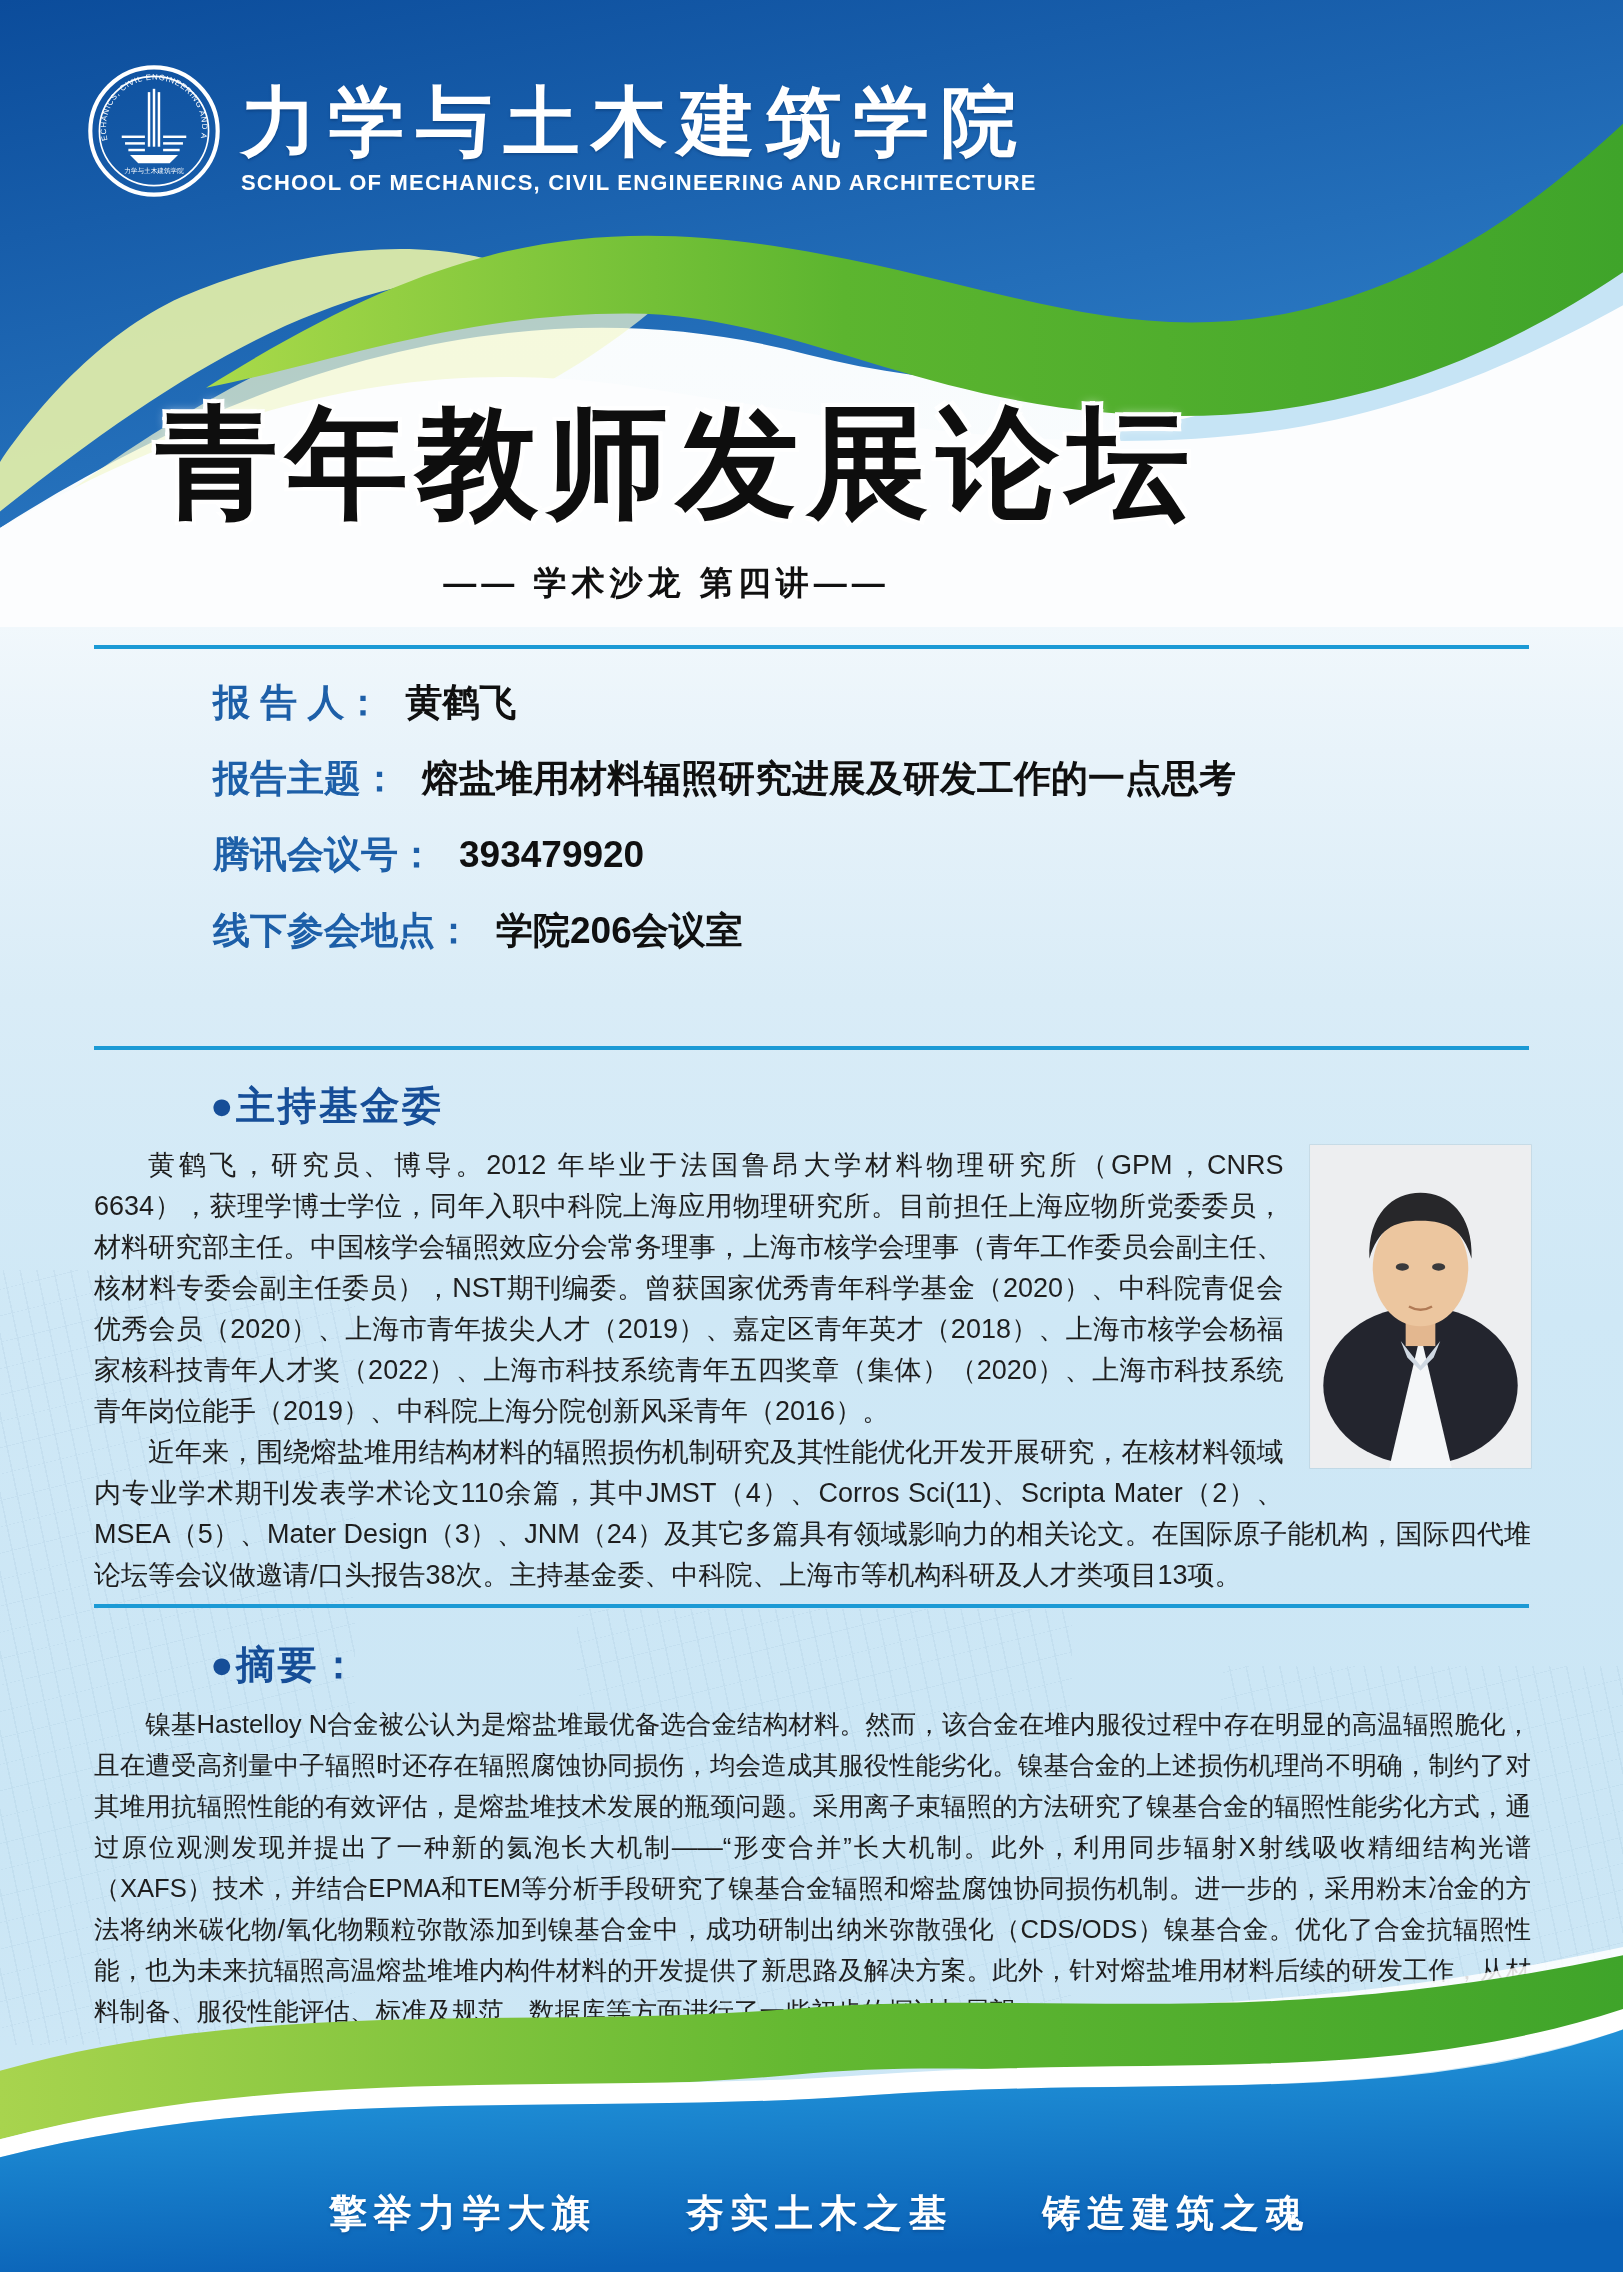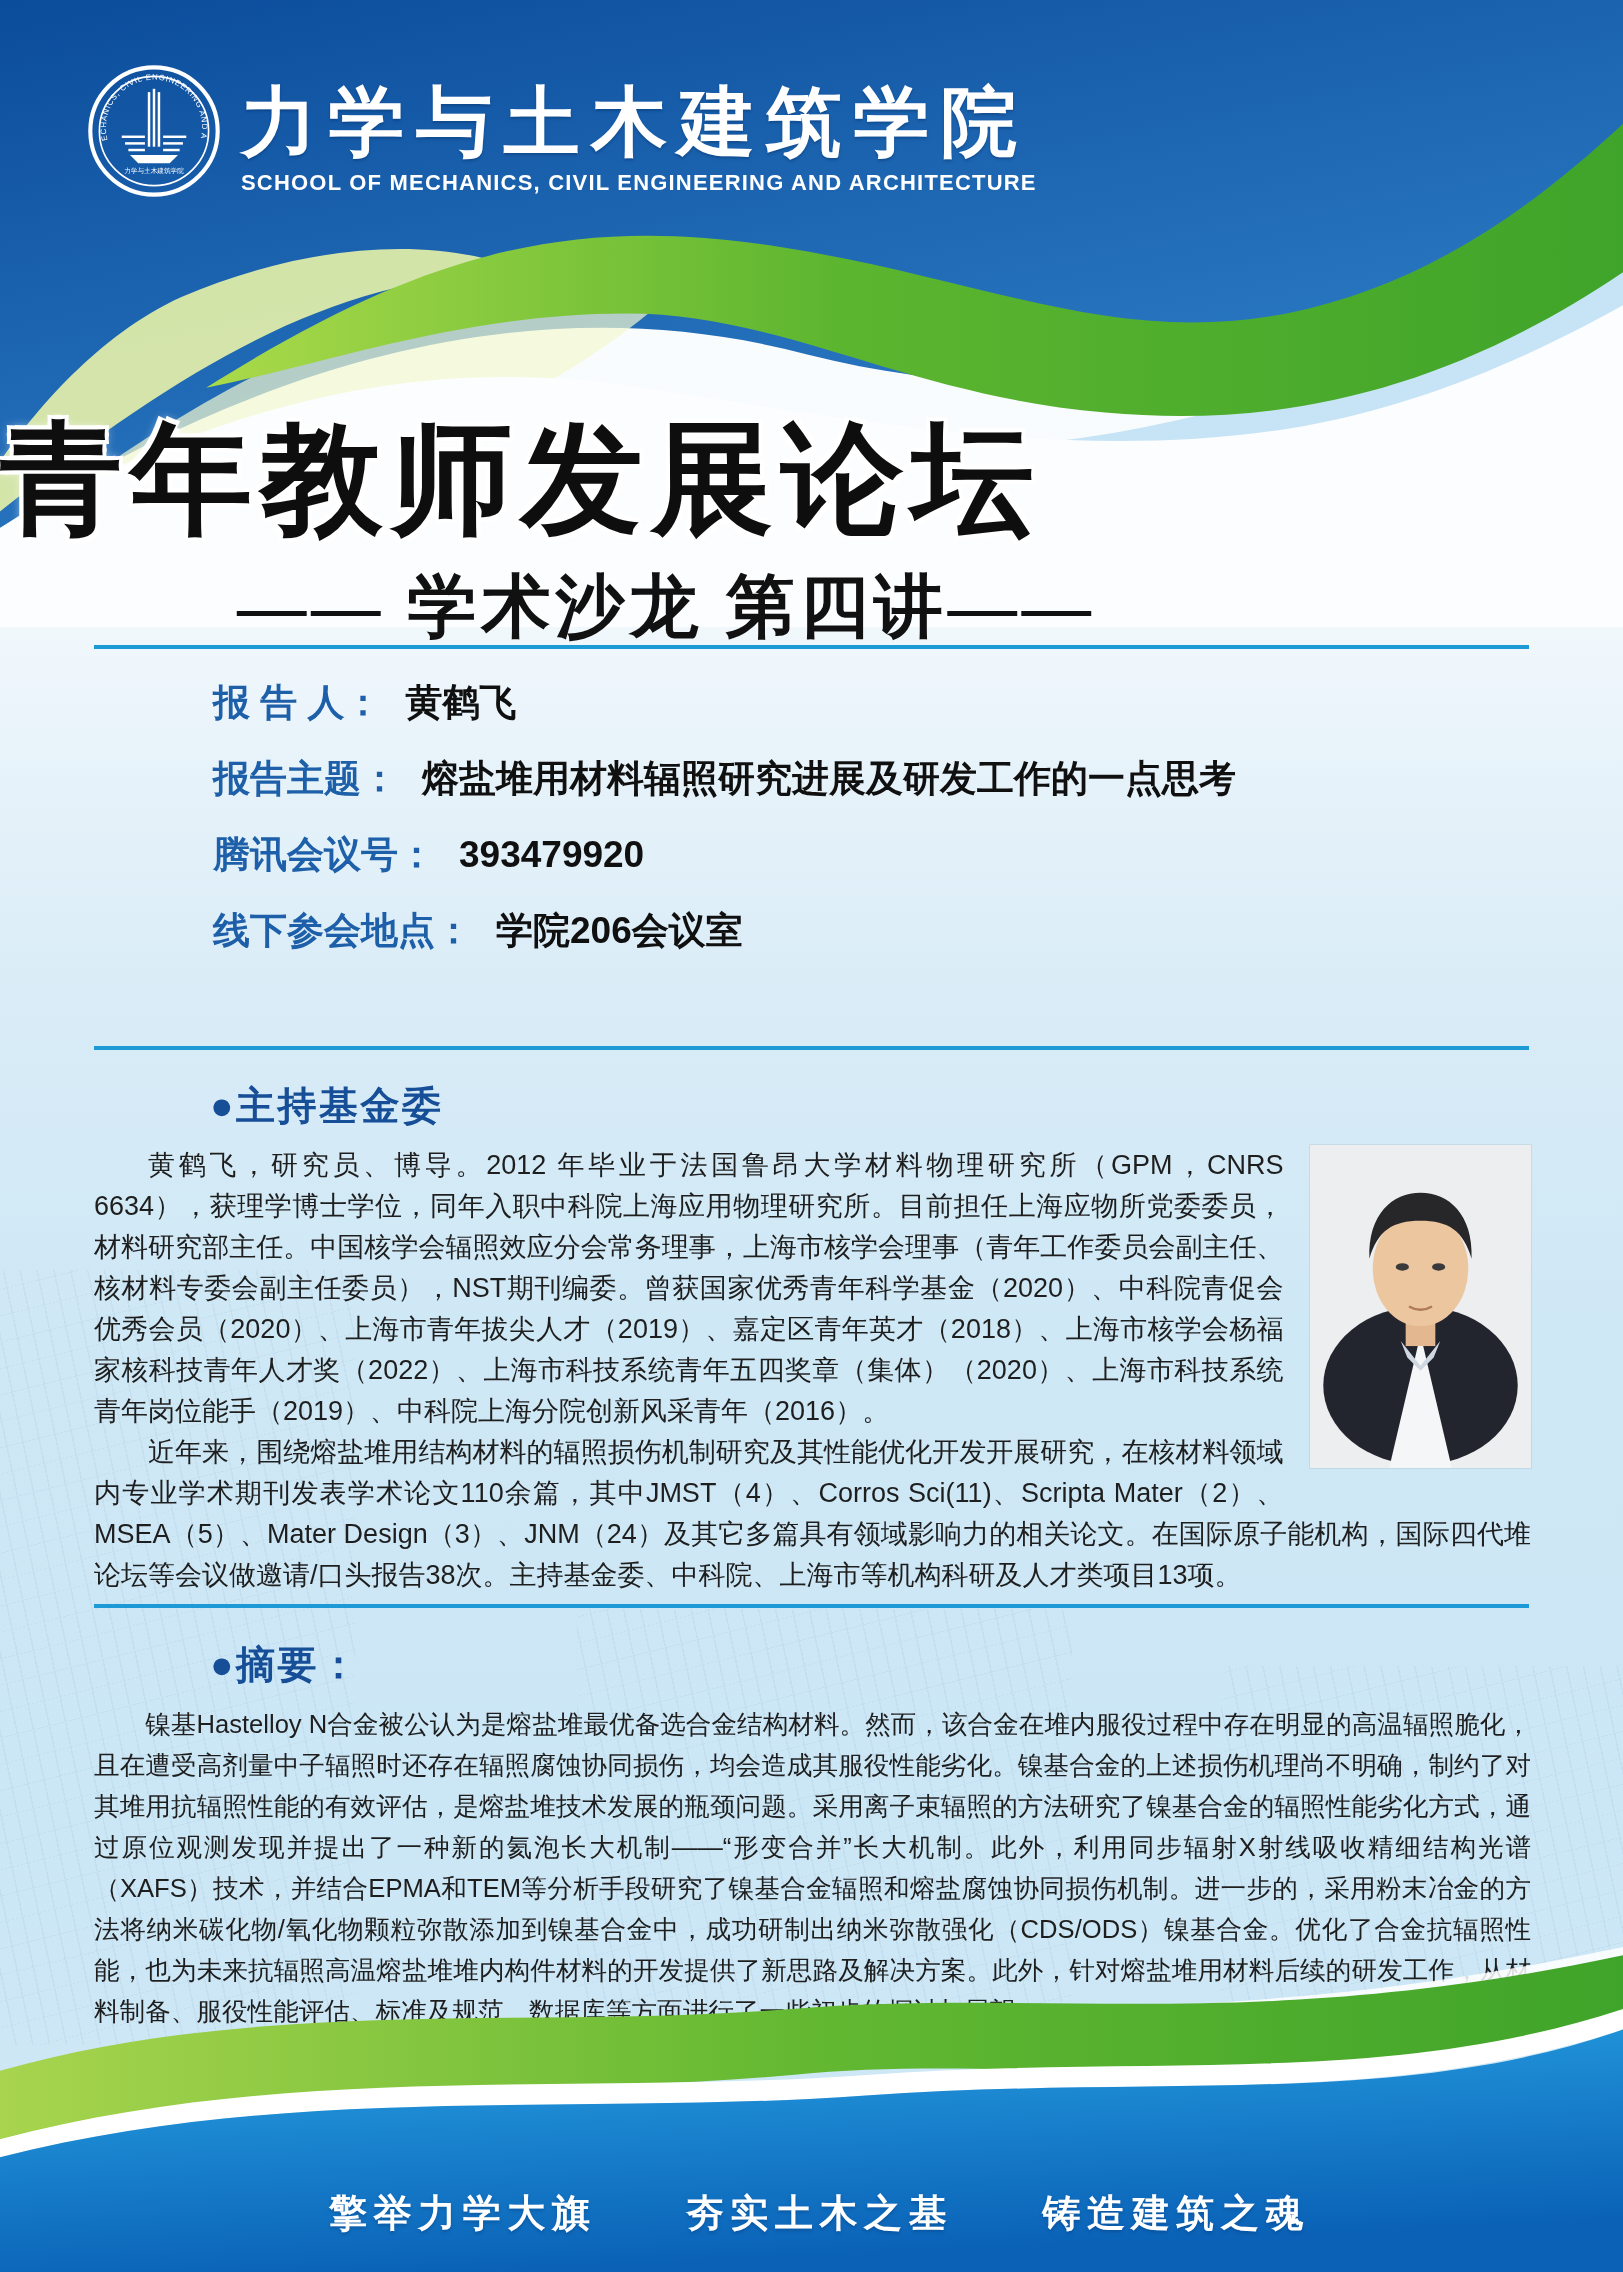--- a/index.html
+++ b/index.html
@@ -13,23 +13,23 @@
   .top-waves{top:0;left:0;}
   .bottom-waves{left:0;bottom:0;}
 
   
   .logo{top:64px;left:87px;width:134px;height:134px;}
   .school-names{top:81px;left:241px;color:#fff;}
   .school-cn{font-family:"DejaVu Serif", serif;font-weight:900;font-size:76px;letter-spacing:11.5px;line-height:82px;text-shadow:0 1.6px 2.5px rgba(0,40,90,.35);}
   .school-en{font-weight:bold;font-size:22px;letter-spacing:1.2px;margin-top:6.6px;}
 
   
-  .main-title{top:399px;left:0;width:1353px;font-size:122px;font-weight:900;color:#0e0e0e;letter-spacing:8.2px;font-family:"DejaVu Serif", serif;
+  .main-title{top:383px;left:0;width:1353px;text-align:center;font-size:122px;font-weight:900;color:#0e0e0e;letter-spacing:8.2px;font-family:"DejaVu Serif", serif;
       text-shadow:-4.1px -4.1px 0 #fff,4.1px -4.1px 0 #fff,-4.1px 4.1px 0 #fff,4.1px 4.1px 0 #fff,0 0 11.5px #fff;}
-  .sub-title{top:561px;left:0;width:1333px;text-align:center;font-size:69px;font-weight:900;color:#111;letter-spacing:5px;font-family:Liberation Serif, serif;}
+  .sub-title{top:561px;left:0;width:1333px;text-align:center;font-size:33px;font-weight:900;color:#111;letter-spacing:5px;}
 
   .sep{left:94px;width:1435px;height:4.1px;background:#1b9ad5;}
   .sep1{top:645px;} .sep2{top:1046px;} .sep3{top:1604px;}
 
   
   .info{top:665px;left:213px;}
   .info-row{height:76px;line-height:76px;font-size:37px;font-weight:bold;white-space:nowrap;}
   .info-label{color:#1d5fa8;}
   .info-value{color:#101010;margin-left:24px;}
 

